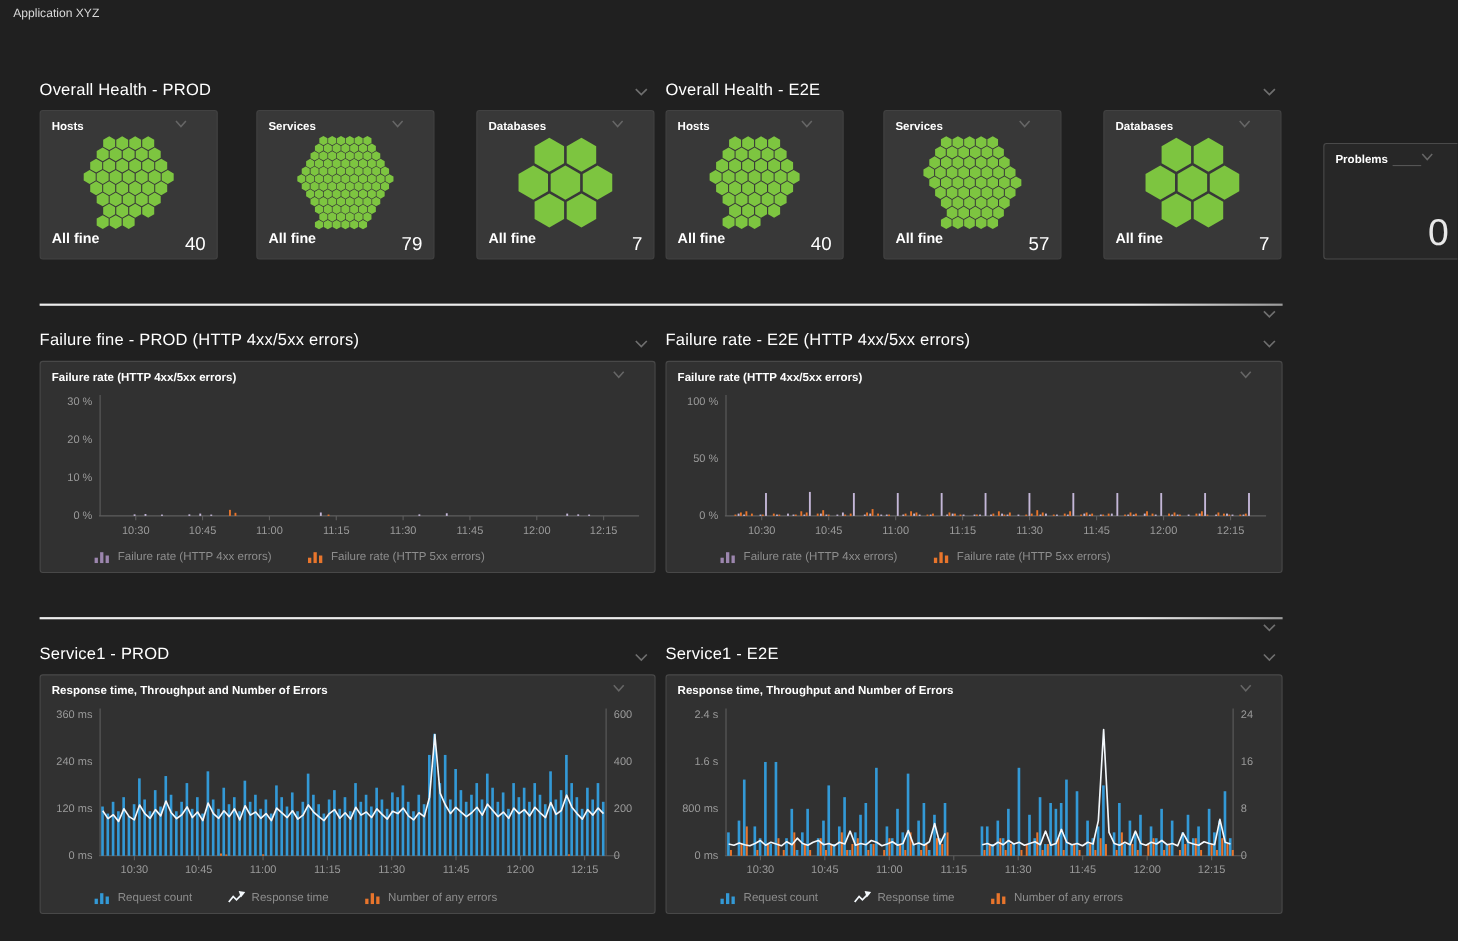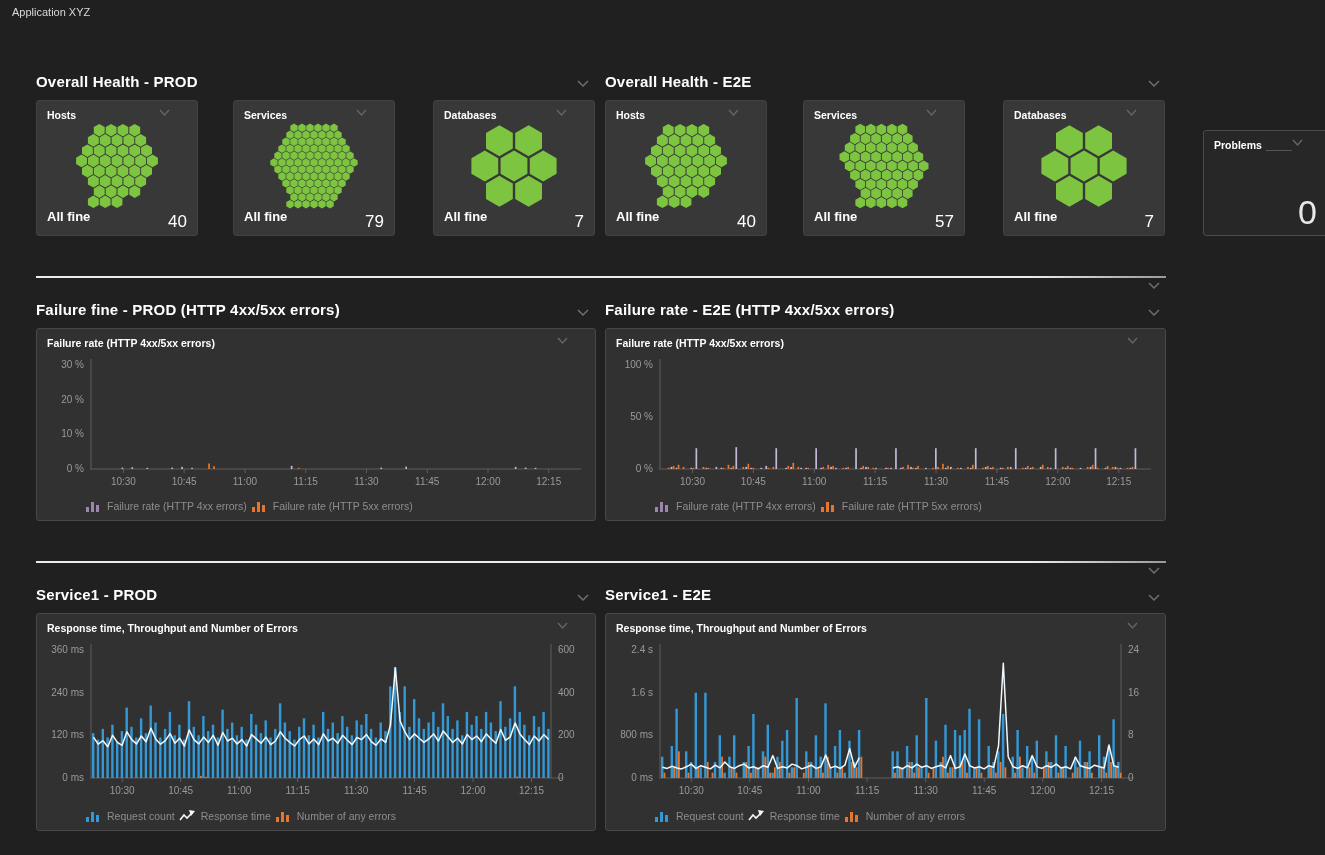--- a/index.html
+++ b/index.html
@@ -2,37 +2,37 @@
 <html><head>
 <meta charset="utf-8">
 <style>
   html,body{margin:0;padding:0}
   body{
     width:1325px;height:855px;position:relative;overflow:hidden;
     background:#202020;font-family:"Liberation Sans",sans-serif;
     -webkit-font-smoothing:antialiased;
   }
   .page-title{position:absolute;left:12px;top:6px;color:#d9d9d9;font-size:11px;font-weight:normal}
-  .sec-title{position:absolute;color:#ffffff;font-size:15px;font-weight:bold;letter-spacing:.2px}
+  .sec-title{position:absolute;color:#ffffff;font-size:15px;font-weight:normal;letter-spacing:.2px}
   .chev{position:absolute;width:14px;height:9px;cursor:pointer}
   .divider{position:absolute;height:2px;background:linear-gradient(to right,#ececec 88%,#9a9a9a)}
   .health-tile{position:absolute;width:162px;height:136px;background:#383838;border:1px solid #424242;border-radius:3px;box-sizing:border-box}
   .tile-head{position:absolute;left:10px;right:26px;top:8px;display:flex;justify-content:space-between;align-items:flex-start}
   .tile-title{color:#ffffff;font-size:10.5px;font-weight:bold}
   .tile-chev{width:13px;height:8px;cursor:pointer;flex:none}
   .hex-svg{position:absolute;left:5px;top:22px}
   .tile-foot{position:absolute;left:10px;right:10px;bottom:5px;display:flex;justify-content:space-between;align-items:flex-end}
   .status{color:#ffffff;font-size:13px;font-weight:bold;padding-bottom:6px}
   .count{color:#ffffff;font-size:17px;font-weight:300;line-height:1}
   .problems-tile{position:absolute;left:1203px;top:130px;width:128px;height:106px;background:#272727;border:1px solid #4a4a4a;border-radius:3px;box-sizing:border-box}
   .problems-line{position:absolute;left:62px;top:19px;width:26px;height:1px;background:#555}
   .problems-value{position:absolute;right:13px;bottom:6px;color:#e8e8e8;font-size:34px;font-weight:200;line-height:1}
   .chart-tile{position:absolute;background:#313131;border:1px solid #484848;border-radius:3px;box-sizing:border-box}
   .chart{position:absolute;left:2px;top:24px;display:block}
-  .legend{position:absolute;left:48px;bottom:8px;display:flex;gap:4px;align-items:flex-end}
+  .legend{position:absolute;left:48px;bottom:8px;display:flex;gap:32px;align-items:flex-end}
   .lg-item{display:flex;gap:6px;align-items:center;color:#8d8d8d;font-size:10.5px;cursor:pointer}
 </style>
 </head>
 <body>
 
 <div class="page-title">Application XYZ</div>
 
 <div class="sec-title" style="left:36px;top:73px">Overall Health - PROD</div>
 <svg class="chev" style="left:576px;top:79px">
     <polyline points="2,2 7,7 12,2" stroke="#6f6f6f" stroke-width="1.5" fill="none"></polyline>

